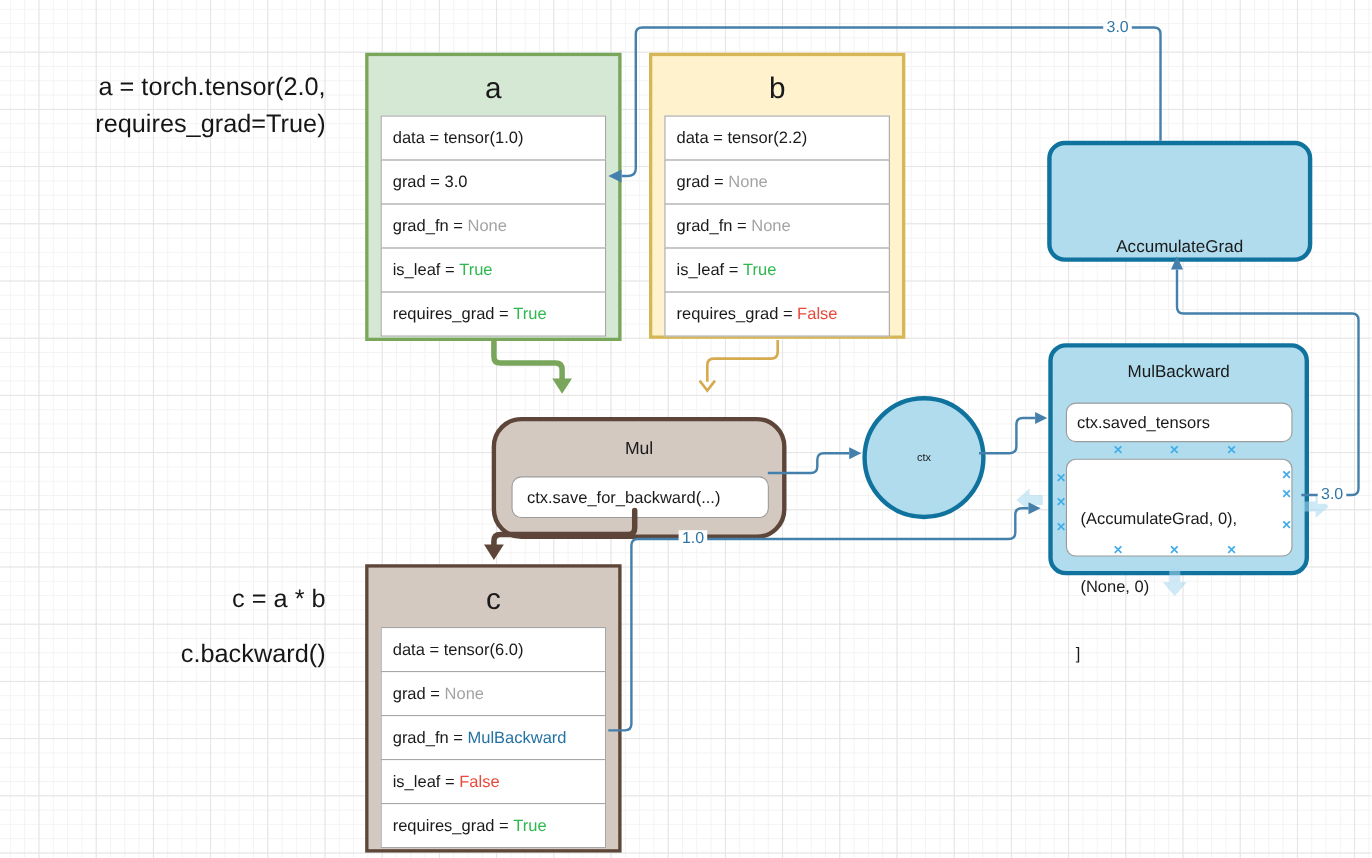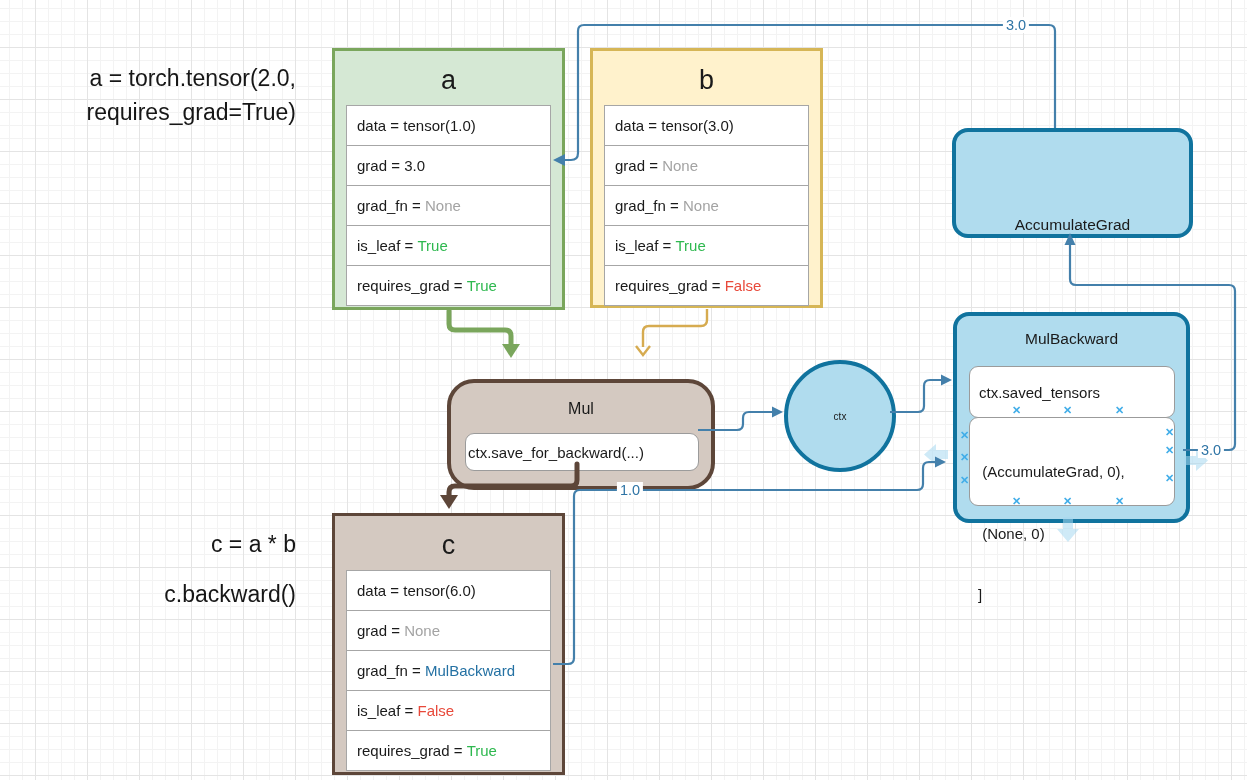--- a/index.html
+++ b/index.html
@@ -31,34 +31,34 @@
   .node-a{left:332px; top:48px; width:233px; height:262px; background:#d5e8d4; border-color:#7aa65c;}
   .node-b{left:590px; top:48px; width:233px; height:260px; background:#fff2cc; border-color:#d6b656;}
   .node-c{left:332px; top:513px; width:233px; height:262px; background:#d4c9c1; border-color:#5d4639;}
   .node-c .node-title{color:#1a1a1a;}
   
   .node-mul{left:447px; top:379px; width:260px; height:103px; background:#d4c9c1;
             border:4px solid #5d4639; border-radius:27px;}
   .node-mul .mul-title{position:absolute; left:0; right:0; top:17px; text-align:center; font-size:16px; color:#1a1a1a;}
   .method-box{position:absolute; left:14px; top:50px; width:234px; height:38px; background:#fff;
               border:1px solid #9b9b9b; border-radius:9px; display:flex; align-items:center;
-              padding-left:2px; font-size:15px; color:#1a1a1a; box-sizing:border-box;}
+              padding-left:13px; font-size:15px; color:#1a1a1a; box-sizing:border-box;}
   
   .node-ctx{left:784px; top:360px; width:104px; height:104px; border-radius:50%;
             background:#b0dcee; border:4px solid #10739e; display:flex; align-items:center;
             justify-content:center; font-size:10px; color:#1a1a1a;}
   
   .bluebox{background:#b0dcee; border:4px solid #10739e; border-radius:16px;}
   .node-accgrad{left:952px; top:128px; width:233px; height:102px; display:flex; align-items:flex-end;
                 justify-content:center; font-size:15.5px; color:#1a1a1a;}
   .node-mulback{left:953px; top:312px; width:229px; height:203px;}
   .node-mulback .mb-title{position:absolute; left:0; right:0; top:14px; text-align:center; font-size:15.5px; color:#1a1a1a;}
   .mb-inner{position:absolute; left:12px; width:206px; background:#fff; border:1px solid #9b9b9b;
             border-radius:9px; box-sizing:border-box; font-size:15px; color:#1a1a1a;}
-  .mb-saved{top:50px; height:52px; display:flex; align-items:center; padding-left:9px;}
+  .mb-saved{top:50px; height:36px; display:flex; align-items:center; padding-left:9px;}
   .mb-next{top:101px; height:89px; padding:3px 0 0 8px; line-height:20.5px; white-space:pre;}
   
   .edge-label{position:absolute; transform:translate(-50%,-50%); background:#ffffff;
               color:#2e74a5; font-size:14.5px; padding:0 3px; z-index:7; white-space:pre;}
   
   .cpx{position:absolute; width:11px; height:11px; line-height:11px; text-align:center;
        color:#41ade8; font-size:11px; font-weight:bold; z-index:8;}
   svg.edges{position:absolute; left:0; top:0; z-index:6; pointer-events:none;}
   .node, .tensor, .node-mul, .node-ctx, .bluebox{position:absolute;}
 </style>
@@ -77,21 +77,21 @@
       <div class="row"><span>grad = </span><span class="val-plain">3.0</span></div>
       <div class="row"><span>grad_fn = </span><span class="val-none">None</span></div>
       <div class="row"><span>is_leaf = </span><span class="val-true">True</span></div>
       <div class="row"><span>requires_grad = </span><span class="val-true">True</span></div>
     </div>
   </div>
 
   <div class="abs tensor node-b">
     <div class="node-title">b</div>
     <div class="rows">
-      <div class="row"><span>data = </span><span class="val-plain">tensor(3.0)</span></div>
+      <div class="row"><span>data = </span><span class="val-plain">tensor(2.2)</span></div>
       <div class="row"><span>grad = </span><span class="val-none">None</span></div>
       <div class="row"><span>grad_fn = </span><span class="val-none">None</span></div>
       <div class="row"><span>is_leaf = </span><span class="val-true">True</span></div>
       <div class="row"><span>requires_grad = </span><span class="val-false">False</span></div>
     </div>
   </div>
 
   <div class="abs tensor node-c">
     <div class="node-title">c</div>
     <div class="rows">

